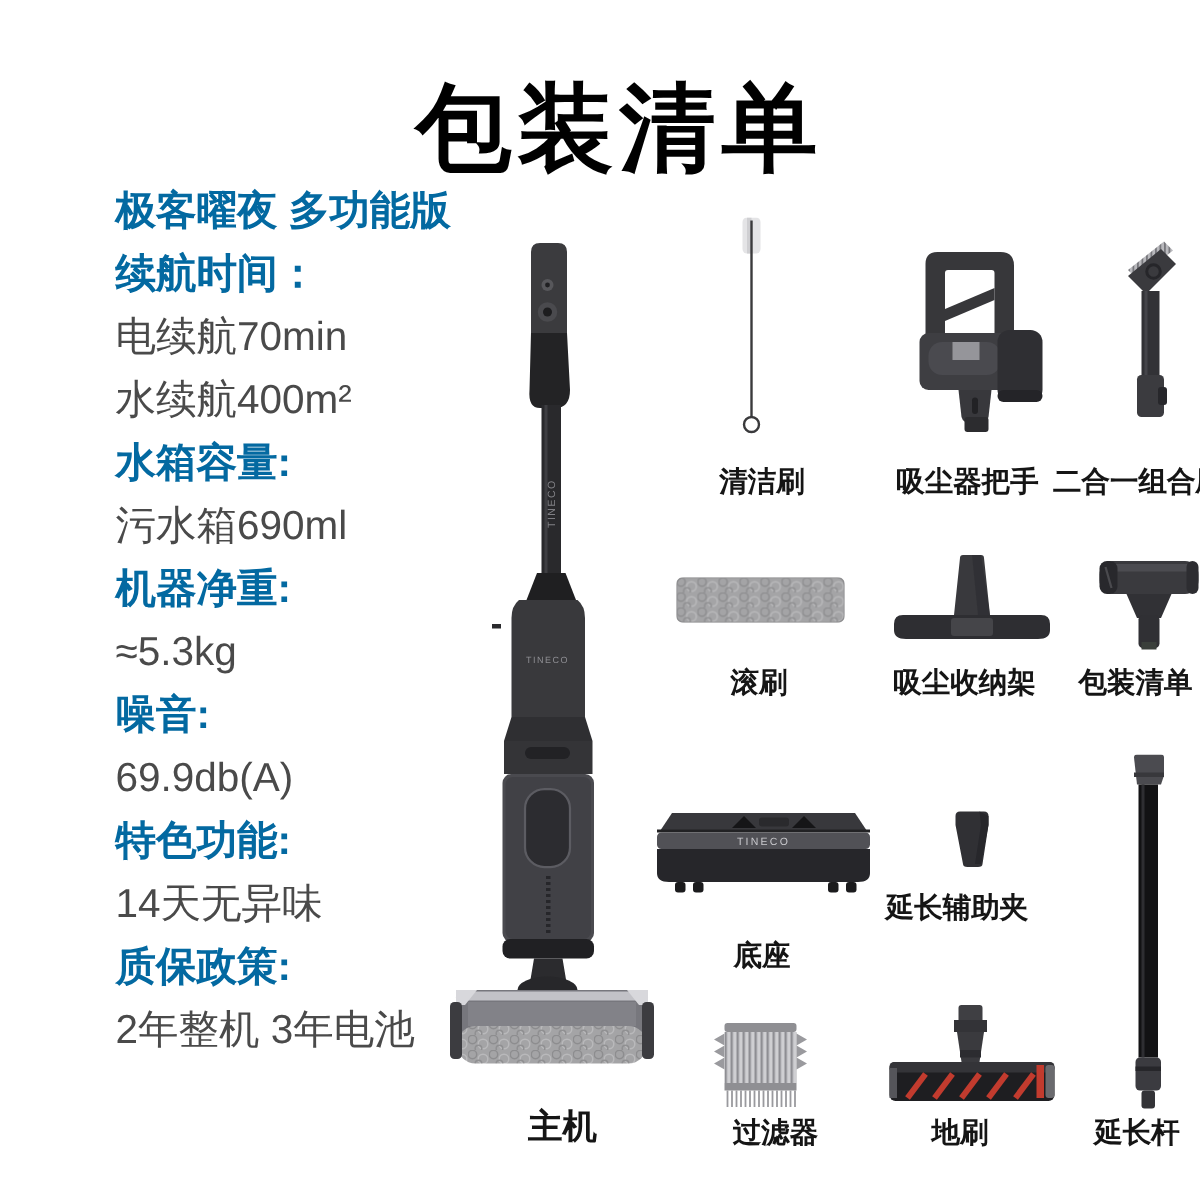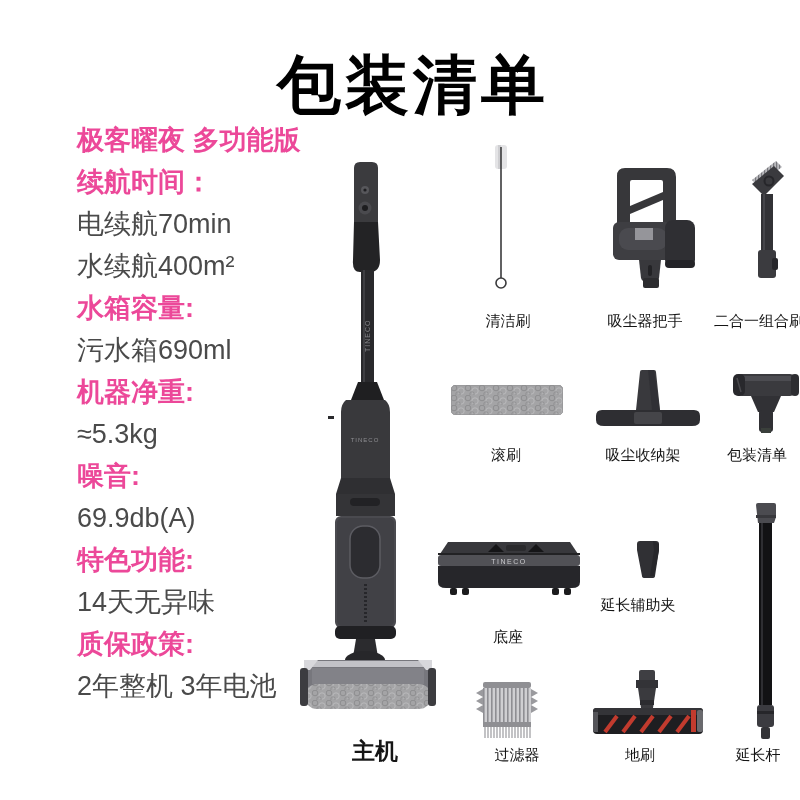--- a/index.html
+++ b/index.html
@@ -2,24 +2,24 @@
 <html><head>
 <meta charset="utf-8">
 <style>
   html,body{margin:0;padding:0;background:#fff;}
   .page{position:relative;width:800px;height:800px;background:#ffffff;overflow:hidden;
         font-family:"Liberation Sans","DejaVu Sans",sans-serif;margin-left:13px;}
   .title{position:absolute;top:42px;left:0;width:100%;text-align:center;
          font-size:64px;font-weight:800;color:#000;letter-spacing:4px;}
   .specs{position:absolute;left:64px;top:119px;}
   .spec-line{height:42px;line-height:42px;font-size:27px;color:#4a4a4a;white-space:nowrap;}
-  .spec-line.bold{font-weight:700;color:#ec4899;}
+  .spec-line.bold{font-weight:700;color:#0369a1;}
   .acc{position:absolute;}
-  .acc-label{position:absolute;transform:translate(-50%,-50%);font-size:15px;
-             color:#151515;white-space:nowrap;font-weight:400;}
+  .acc-label{position:absolute;transform:translate(-50%,-50%);font-size:19px;
+             color:#151515;white-space:nowrap;font-weight:700;}
   .main-label{font-size:23px;font-weight:600;text-align:right;}
   svg{display:block;}
 </style>
 </head>
 <body>
 
 <div class="page">
 
   <svg width="0" height="0" style="position:absolute">
     <defs>

